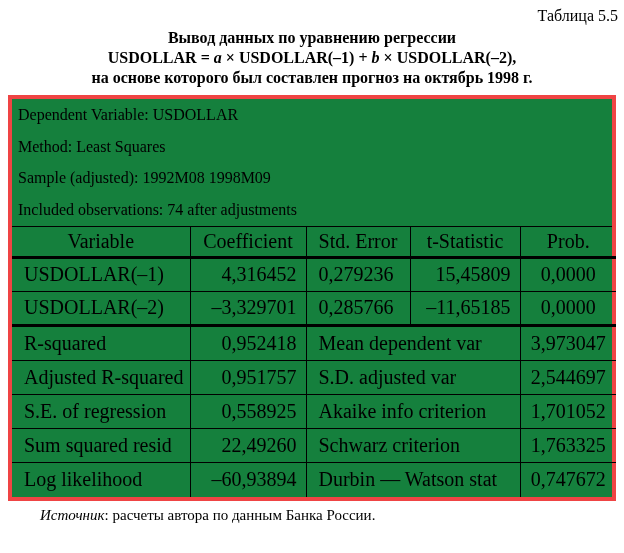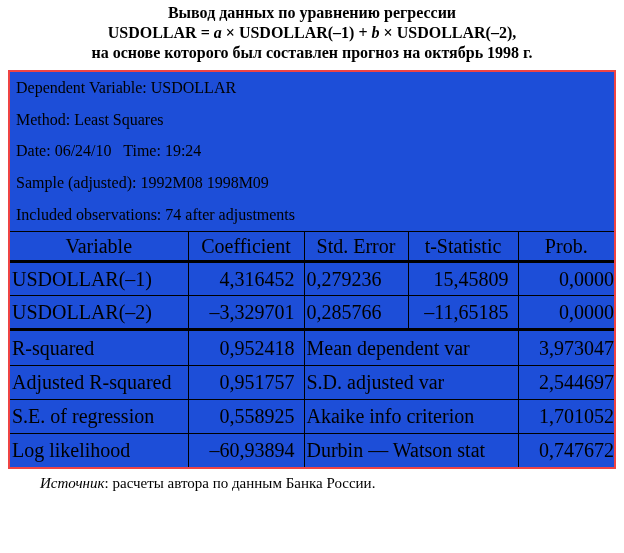--- a/index.html
+++ b/index.html
@@ -5,62 +5,62 @@
   * { margin: 0; padding: 0; box-sizing: border-box; }
   html, body { width: 624px; height: 553px; background: #ffffff; }
   body { font-family: "Liberation Serif", "DejaVu Serif", serif; color: #000000; }
   .page { position: relative; width: 624px; height: 553px; overflow: hidden; }
 
   .caption { text-align: right; padding: 7px 6px 0 0; font-size: 16px; line-height: 18px; }
 
   .title-block { text-align: center; font-weight: bold; font-size: 16px; line-height: 20px; margin-top: 3px; }
   .it { font-style: italic; }
 
-  .box { margin: 7px 8px 0 8px; border: 2px solid #ef4444; background: #1d4ed8; }
+  .box { margin: 7px 8px 0 8px; border: 4px solid #ef4444; background: #15803d; }
 
   .info { border-bottom: 1px solid #000; }
   .info-line { height: 31.8px; display: flex; align-items: center; padding-left: 6px;
                font-size: 16px; white-space: pre-wrap; }
 
   table { width: 100%; border-collapse: collapse; table-layout: fixed; font-size: 20px; }
   td, th { font-weight: normal; overflow: hidden; white-space: nowrap; }
   td + td, th + th { border-left: 1px solid #000; }
 
   .coef th { height: 30px; border-bottom: 3px solid #000; text-align: center; }
   .coef td { height: 34px; }
   .coef tr.r1 td { border-bottom: 1px solid #000; }
   .coef tr.r2 td { border-bottom: 3px solid #000; }
 
   .summary td { height: 34px; border-bottom: 1px solid #000; }
   .summary tr:last-child td { border-bottom: none; }
 
-  .a-l { text-align: left; padding-left: 2px; }
+  .a-l { text-align: left; padding-left: 12px; }
   .a-r { text-align: right; padding-right: 9px; margin-left: 8px; }
-  .a-c { text-align: right; }
+  .a-c { text-align: center; }
 
   .footer { margin: 6px 0 0 40px; font-size: 15px; }
 </style>
 </head>
 <body>
 
 <div class="page">
 
+  <div class="caption">Таблица 5.5</div>
 
   <div class="title-block">
     <div>Вывод данных по уравнению регрессии</div>
     <div><span>USDOLLAR = </span><span class="it">a</span><span> × USDOLLAR(–1) + </span><span class="it">b</span><span> × USDOLLAR(–2),</span></div>
     <div>на основе которого был составлен прогноз на октябрь 1998 г.</div>
   </div>
 
   <div class="box">
 
     <div class="info">
       <div class="info-line">Dependent Variable: USDOLLAR</div>
       <div class="info-line">Method: Least Squares</div>
-      <div class="info-line">Date: 06/24/10   Time: 19:24</div>
       <div class="info-line">Sample (adjusted): 1992M08 1998M09</div>
       <div class="info-line">Included observations: 74 after adjustments</div>
     </div>
 
     <table class="coef">
       <colgroup>
         <col style="width:178px">
           <col style="width:116px">
           <col style="width:104px">
           <col style="width:110px">
@@ -113,20 +113,26 @@
           <td class="a-l">S.D. adjusted var</td>
           <td class="a-c">2,544697</td>
         </tr>
         <tr>
           <td class="a-l">S.E. of regression</td>
           <td class="a-r">0,558925</td>
           <td class="a-l">Akaike info criterion</td>
           <td class="a-c">1,701052</td>
         </tr>
         <tr>
+          <td class="a-l">Sum squared resid</td>
+          <td class="a-r">22,49260</td>
+          <td class="a-l">Schwarz criterion</td>
+          <td class="a-c">1,763325</td>
+        </tr>
+        <tr>
           <td class="a-l">Log likelihood</td>
           <td class="a-r">–60,93894</td>
           <td class="a-l">Durbin — Watson stat</td>
           <td class="a-c">0,747672</td>
         </tr>
       </tbody>
     </table>
 
   </div>
 

